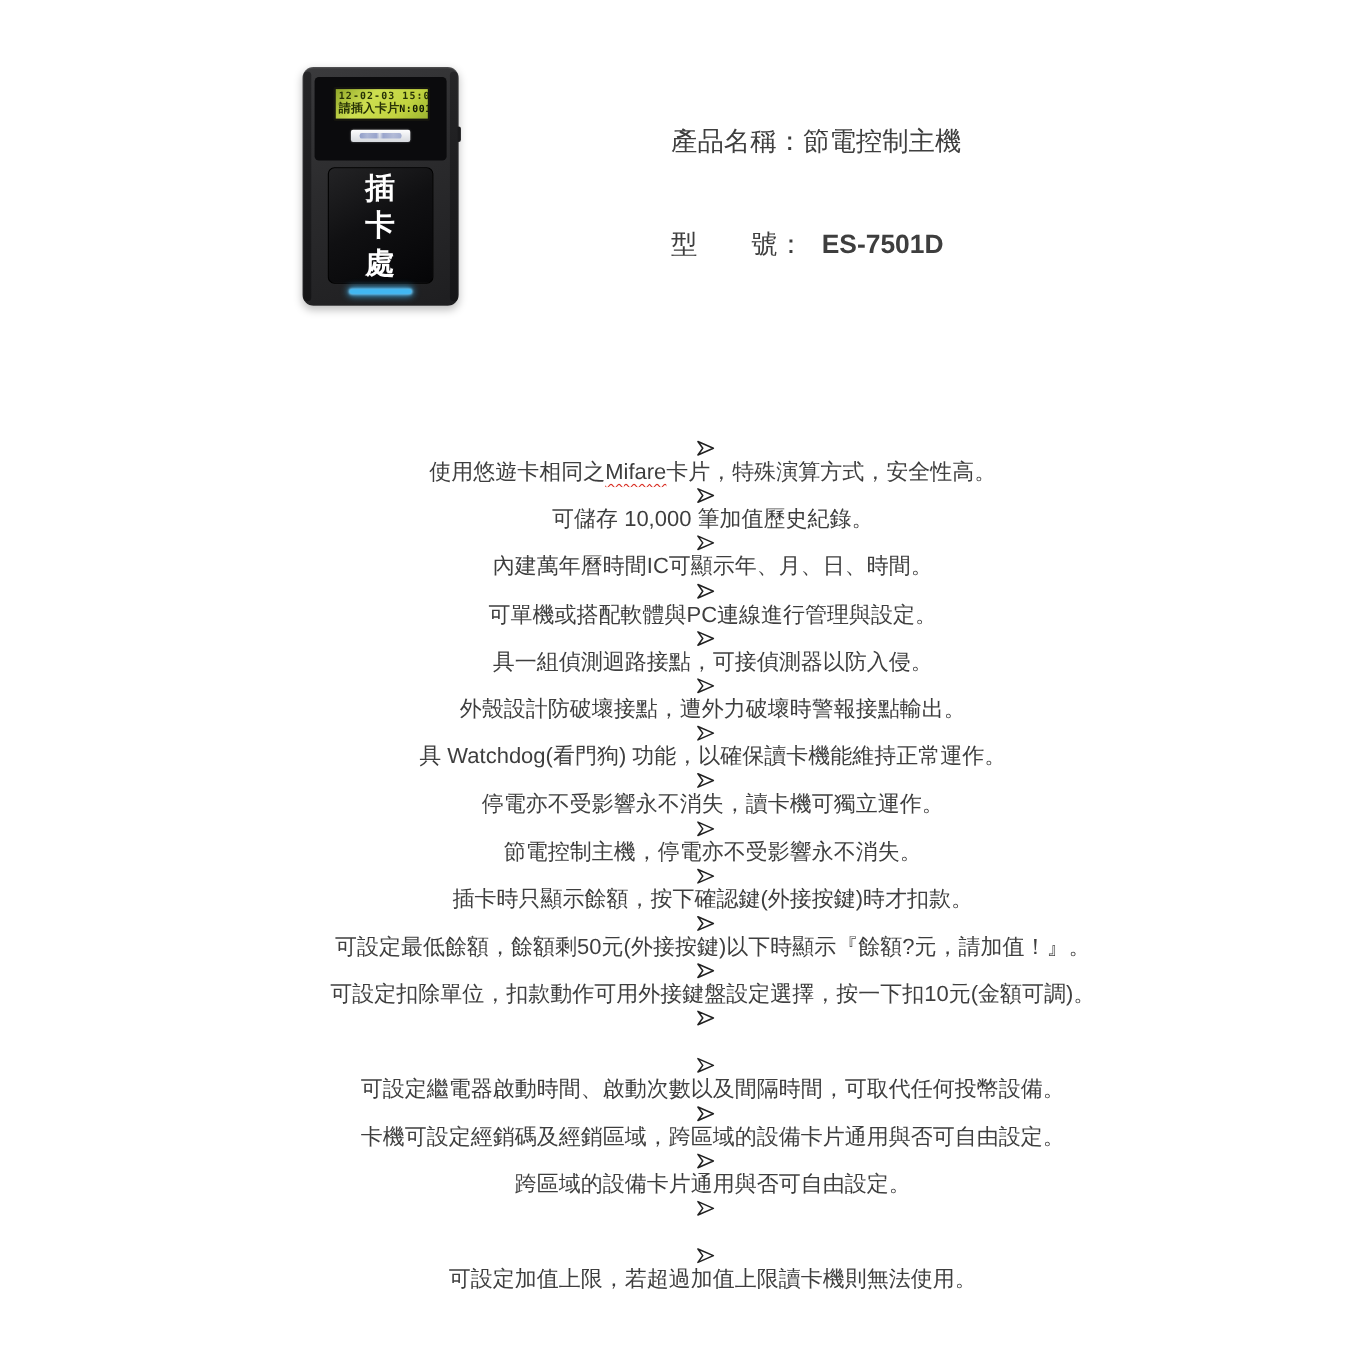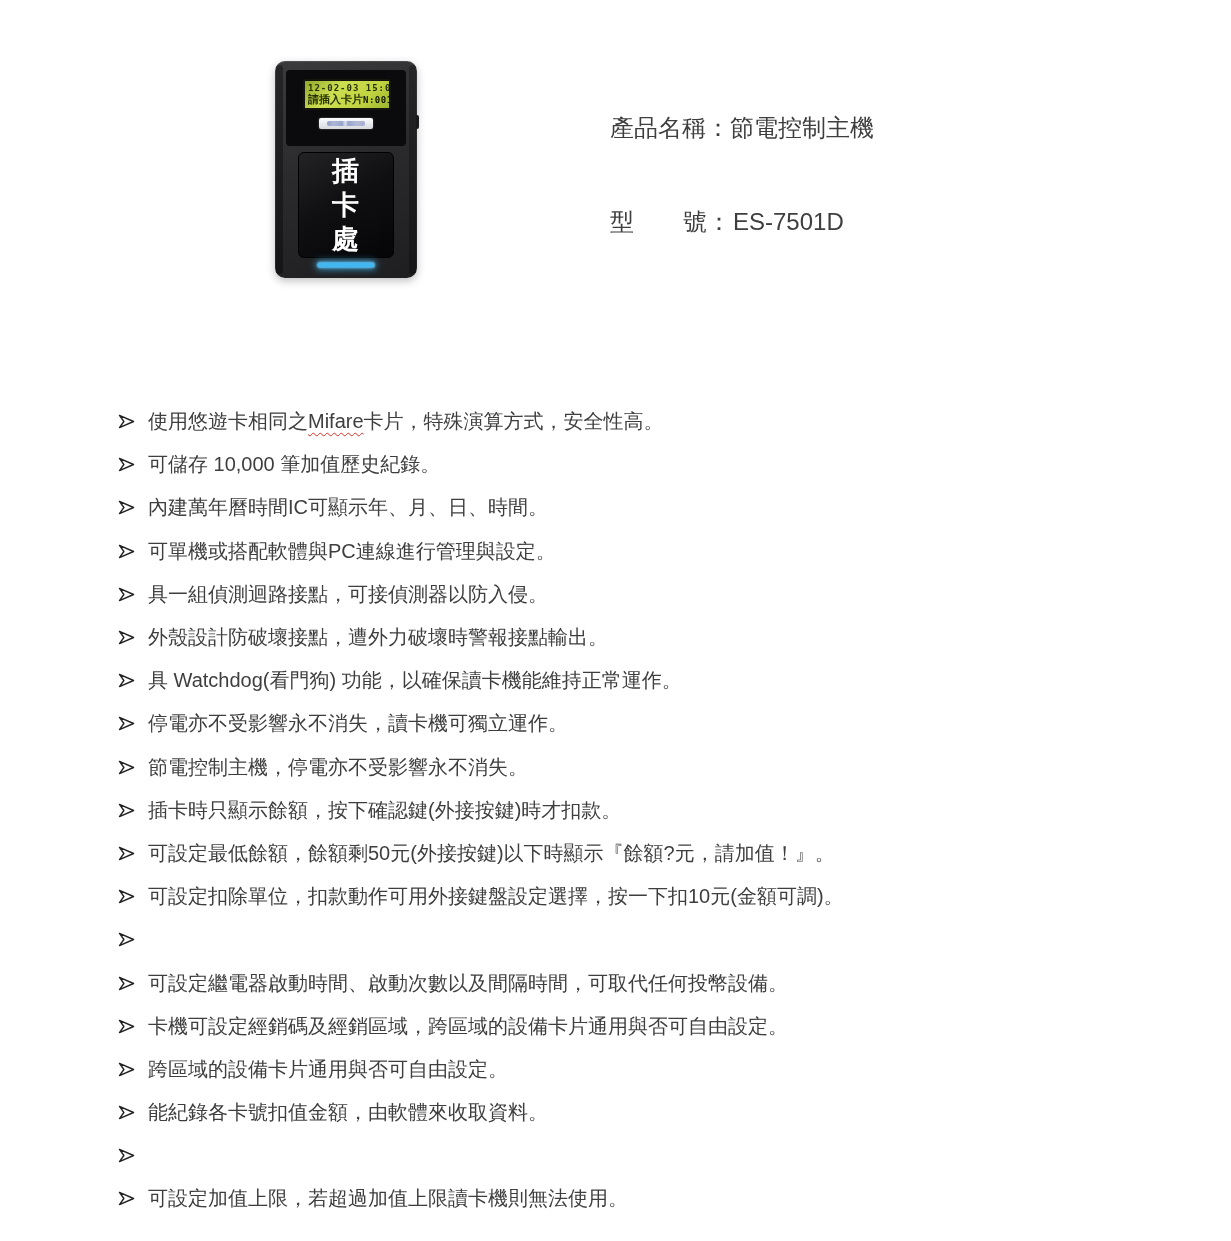--- a/index.html
+++ b/index.html
@@ -75,30 +75,30 @@
   
   .product-name-line {
     position:absolute; left:610px; top:112px;
     font-size:24px; color:#3e3e3e; white-space:nowrap;text-align:center;
   }
   .model-line {
     position:absolute; left:610px; top:206px;
     font-size:24px; color:#3e3e3e; white-space:nowrap;
   }
   .model-line .model-label-2 { margin-left:49px; }
-  .model-line .model-value { margin-left:2px; }
+  .model-line .model-value { margin-left:16px;font-weight:bold; }
 
   
   .features {
     position:absolute; left:118px; top:400px; width:1060px;
     list-style:none;
   }
   .features li {
     display:flex; align-items:center; height:43.2px;
-    font-size:20px; color:#3e3e3e; white-space:nowrap;
+    font-size:20px; color:#3e3e3e; white-space:nowrap;flex-direction:column;
   }
   .bullet { flex:0 0 auto; width:17px; height:15px; margin-right:13px; display:inline-block; }
   .bullet svg { display:block; width:17px; height:15px; }
   .spell {
     text-decoration:underline wavy #d93025;
     text-decoration-thickness:1px;
     text-underline-offset:4px;
   }
 </style>
 </head>
@@ -259,28 +259,20 @@
         </svg>
       </span>
       <span>跨區域的設備卡片通用與否可自由設定。</span>
     </li>
   <li>
       <span class="bullet">
         <svg viewBox="0 0 18 16">
           <path d="M1.5 1.5 L16.5 8 L1.5 14.5 L6.2 8 Z" fill="#ffffff" stroke="#222" stroke-width="1.5" stroke-linejoin="round"></path>
         </svg>
       </span>
-      <span>能紀錄各卡號扣值金額，由軟體來收取資料。</span>
-    </li>
-  <li>
-      <span class="bullet">
-        <svg viewBox="0 0 18 16">
-          <path d="M1.5 1.5 L16.5 8 L1.5 14.5 L6.2 8 Z" fill="#ffffff" stroke="#222" stroke-width="1.5" stroke-linejoin="round"></path>
-        </svg>
-      </span>
     </li>
   <li>
       <span class="bullet">
         <svg viewBox="0 0 18 16">
           <path d="M1.5 1.5 L16.5 8 L1.5 14.5 L6.2 8 Z" fill="#ffffff" stroke="#222" stroke-width="1.5" stroke-linejoin="round"></path>
         </svg>
       </span>
       <span>可設定加值上限，若超過加值上限讀卡機則無法使用。</span>
     </li>
 </ul>

